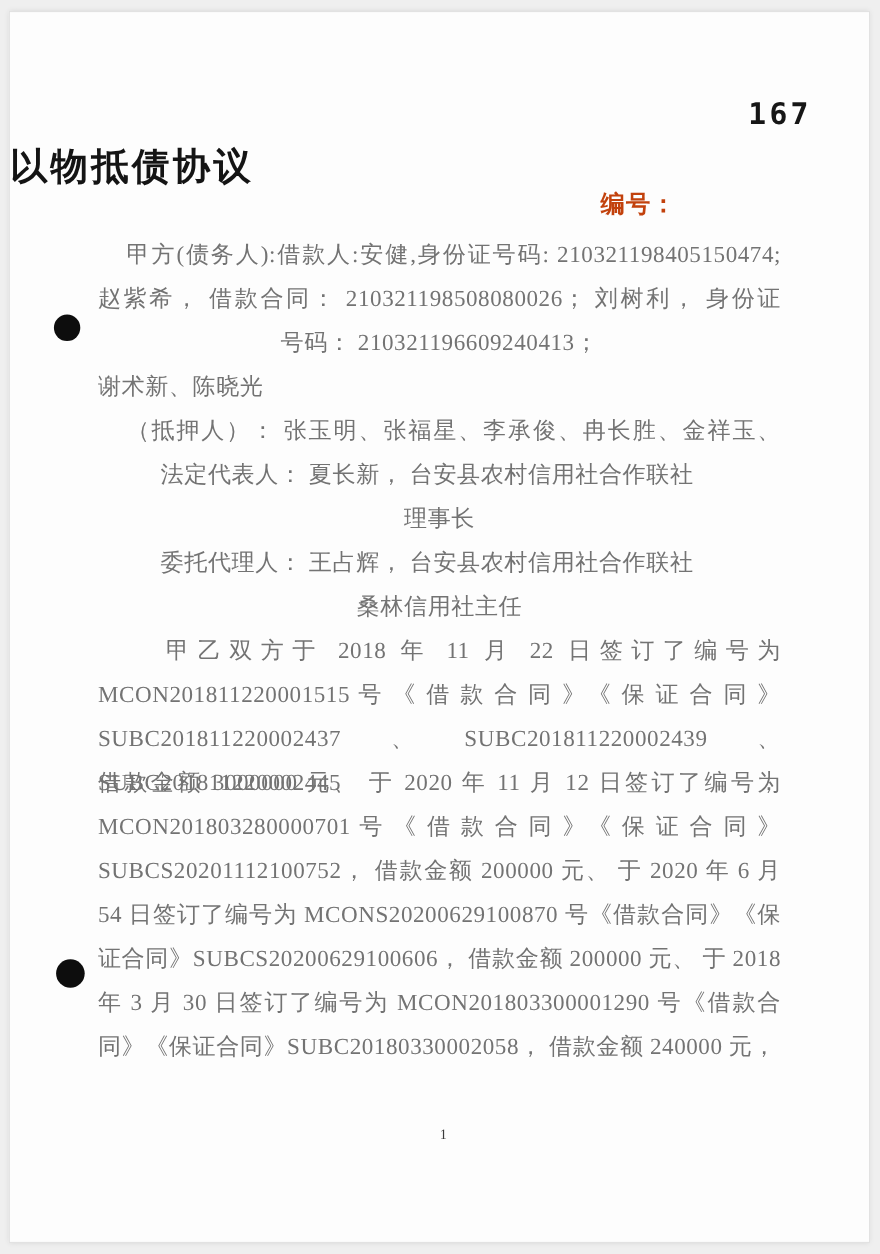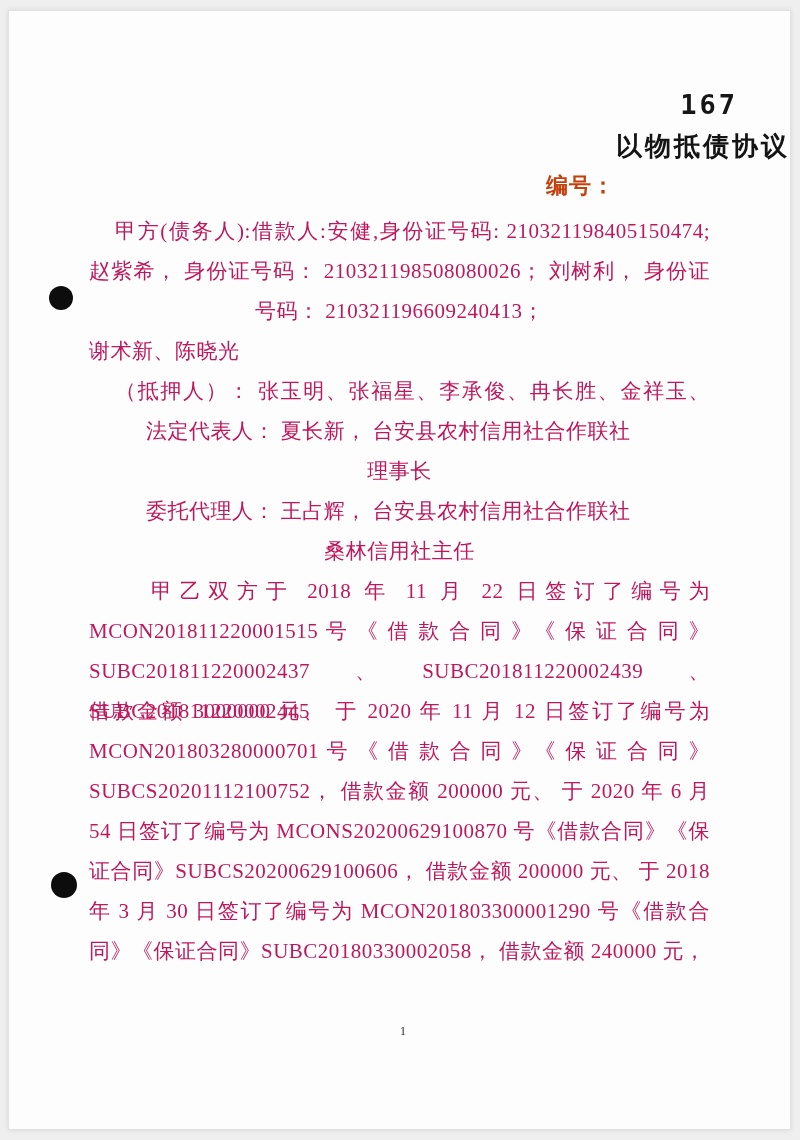--- a/index.html
+++ b/index.html
@@ -24,39 +24,39 @@
     top: 78px; right: 52px;
     font-family: "DejaVu Sans Mono", "Liberation Mono", monospace;
     font-size: 27px; font-weight: 700;
     letter-spacing: 3px;
     color: #161616;
   }
 
   .doc-title {
     position: absolute;
     top: 118px; left: 0; width: 100%;
-    text-align: right;
+    text-align: left;
     font-family: Liberation Serif, serif;
-    font-size: 26px; font-weight: 700;
+    font-size: 34px; font-weight: 700;
     letter-spacing: 3px;
     color: #141414;
   }
 
   .doc-number-label {
     position: absolute;
     top: 160px; left: 537px;
     font-size: 22px; font-weight: 700;
     letter-spacing: 1px;
     color: #c2410c;
   }
 
   .doc-body {
     position: absolute;
     left: 80px; right: 80px; top: 200px;
-    color: #be185d;
+    color: #737373;
     font-size: 21px;
   }
   .line {
     height: 40px;
     line-height: 40px;
     letter-spacing: 0.5px;
     white-space: nowrap;
   }
   .l-justify {
     white-space: normal;
@@ -91,21 +91,21 @@
   <div class="scan-page">
 
     <div class="stamp-number">167</div>
 
     <h1 class="doc-title">以物抵债协议</h1>
 
     <div class="doc-number-label">编号：</div>
 
     <div class="doc-body">
       <div class="line l-indent-sm l-justify">甲方(债务人):借款人:安健,身份证号码: 210321198405150474;</div>
-      <div class="line l-justify">赵紫希， 身份证号码： 210321198508080026； 刘树利， 身份证</div>
+      <div class="line l-justify">赵紫希， 借款合同： 210321198508080026； 刘树利， 身份证</div>
       <div class="line l-center">号码： 210321196609240413；</div>
       <div class="line">谢术新、陈晓光</div>
       <div class="line l-indent-sm l-justify">（抵押人）： 张玉明、张福星、李承俊、冉长胜、金祥玉、</div>
       <div class="line l-indent-md">法定代表人： 夏长新， 台安县农村信用社合作联社</div>
       <div class="line l-center">理事长</div>
       <div class="line l-indent-md">委托代理人： 王占辉， 台安县农村信用社合作联社</div>
       <div class="line l-center">桑林信用社主任</div>
       <div class="line l-indent-para l-justify">甲乙双方于 2018 年 11 月 22 日签订了编号为</div>
       <div class="line l-justify">MCON201811220001515 号 《 借 款 合 同 》《 保 证 合 同 》</div>
       <div class="line l-justify">SUBC201811220002437、SUBC201811220002439、SUBC201811220002445，</div>

